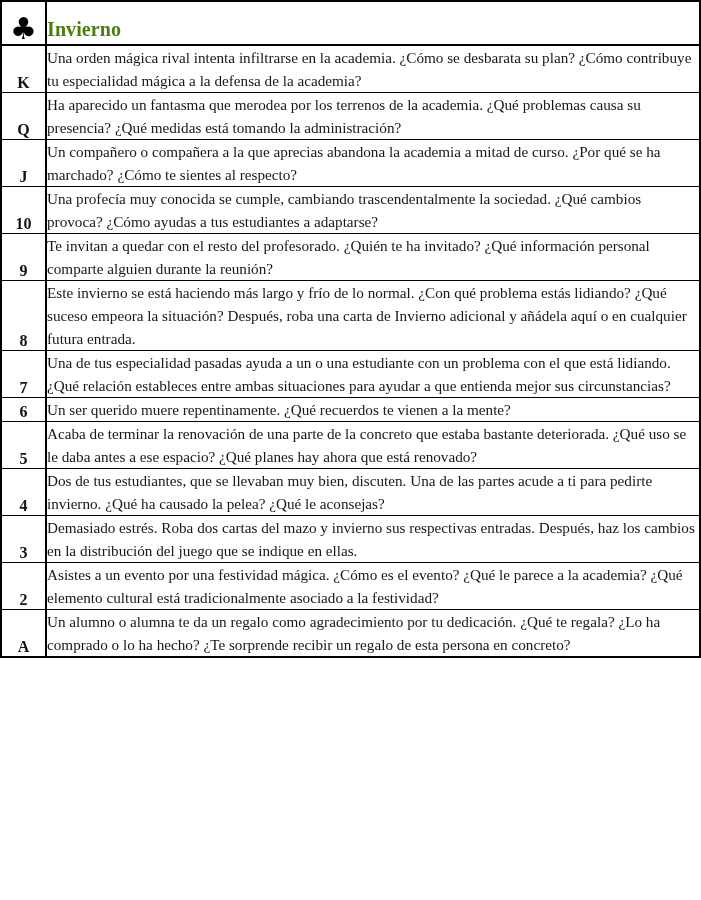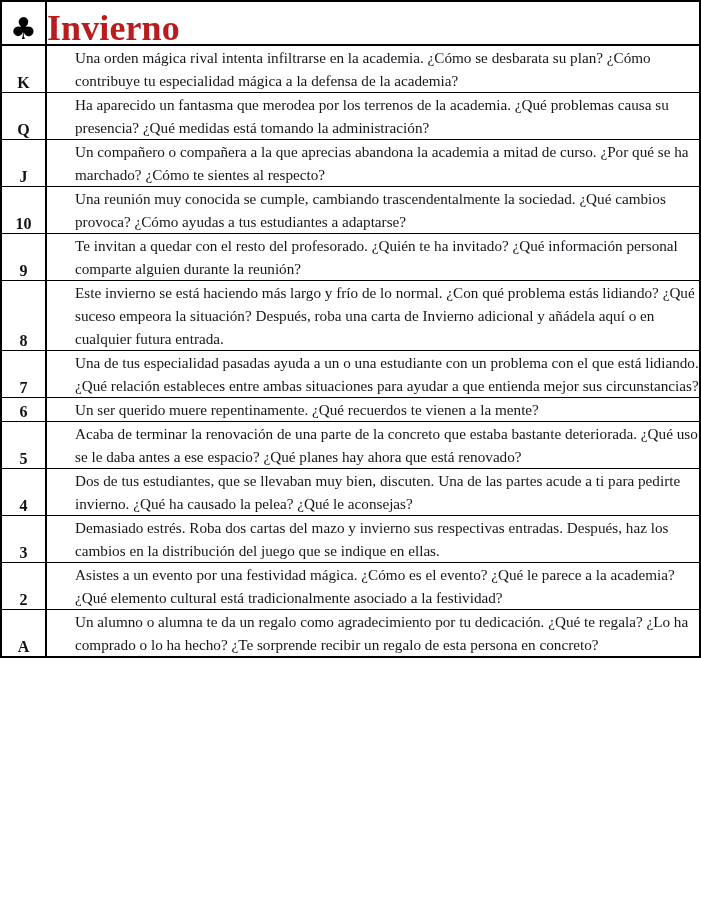--- a/index.html
+++ b/index.html
@@ -59,25 +59,25 @@
   }
 
   .title-cell {
     border-bottom: 2px solid #000000 !important;
     vertical-align: middle;
     padding: 0 0 0 8px;
     height: 42px;
   }
 
   .title-text {
-    font-size: 36px;
+    font-size: 20px;
     line-height: 30px;
     font-weight: 700;
     letter-spacing: 0.1px;
-    color: #b91c1c;
+    color: #4d7c0f;
     font-family: "Liberation Serif", "DejaVu Serif", serif;
   }
 
   .rank-cell {
     text-align: center;
     vertical-align: bottom;
     border-right: 2px solid #000000 !important;
     font-weight: 700;
     font-size: 16px;
     line-height: 18px;
@@ -89,21 +89,20 @@
     vertical-align: top;
     padding: 3px 7px 4px 8px;
     font-size: 15.2px;
     line-height: 23px;
     color: #16161c;
     text-align: left;
   }
 
   .prompt-text {
     display: block;
-    padding-left: 28px;
   }
 </style>
 </head>
 <body>
 
 <div class="page">
   <table class="card-table">
     <colgroup>
       <col class="rank-col">
       <col class="text-col">
@@ -131,21 +130,21 @@
         </tr>
         <tr>
           <td class="rank-cell">J</td>
           <td class="prompt-cell">
             <span class="prompt-text">Un compañero o compañera a la que aprecias abandona la academia a mitad de curso. ¿Por qué se ha marchado? ¿Cómo te sientes al respecto?</span>
           </td>
         </tr>
         <tr>
           <td class="rank-cell">10</td>
           <td class="prompt-cell">
-            <span class="prompt-text">Una reunión muy conocida se cumple, cambiando trascendentalmente la sociedad. ¿Qué cambios provoca? ¿Cómo ayudas a tus estudiantes a adaptarse?</span>
+            <span class="prompt-text">Una profecía muy conocida se cumple, cambiando trascendentalmente la sociedad. ¿Qué cambios provoca? ¿Cómo ayudas a tus estudiantes a adaptarse?</span>
           </td>
         </tr>
         <tr>
           <td class="rank-cell">9</td>
           <td class="prompt-cell">
             <span class="prompt-text">Te invitan a quedar con el resto del profesorado. ¿Quién te ha invitado? ¿Qué información personal comparte alguien durante la reunión?</span>
           </td>
         </tr>
         <tr>
           <td class="rank-cell">8</td>

